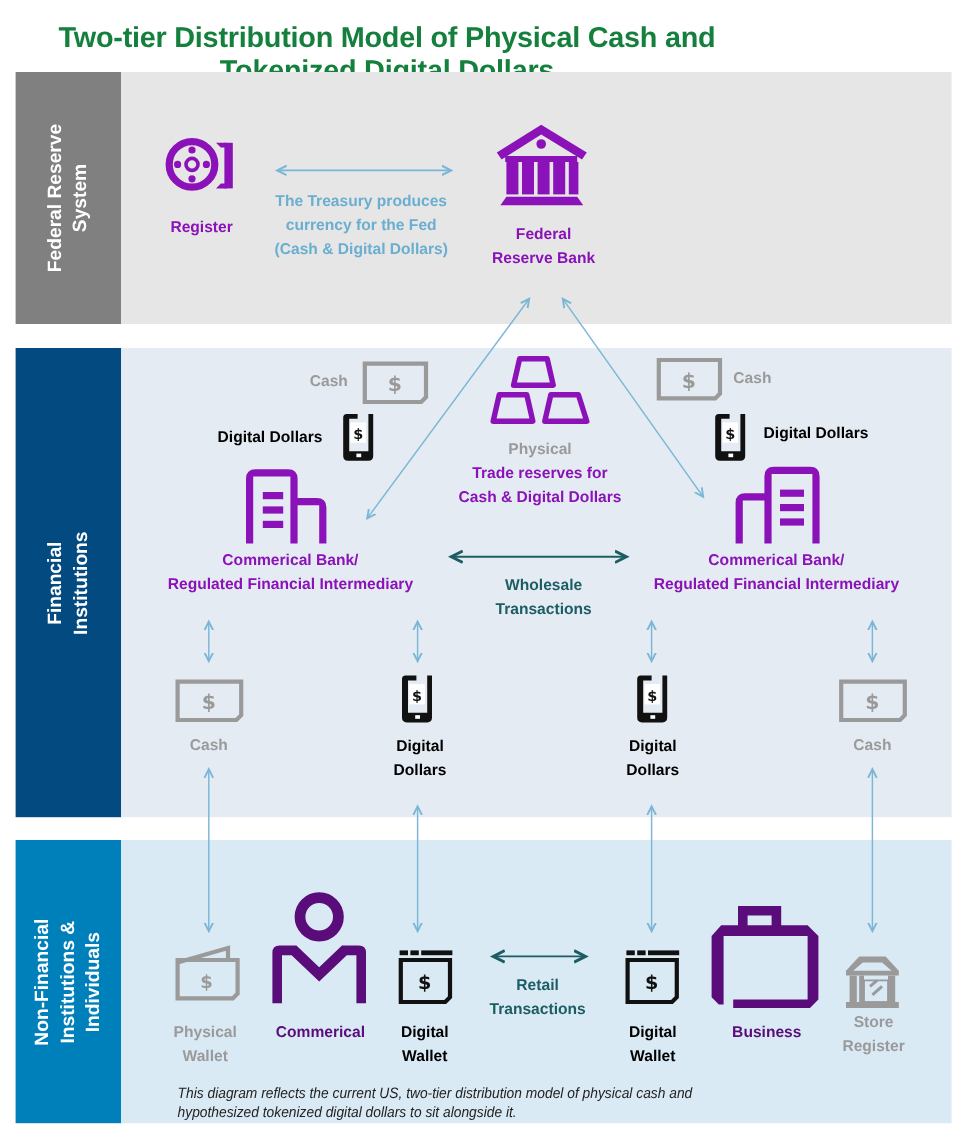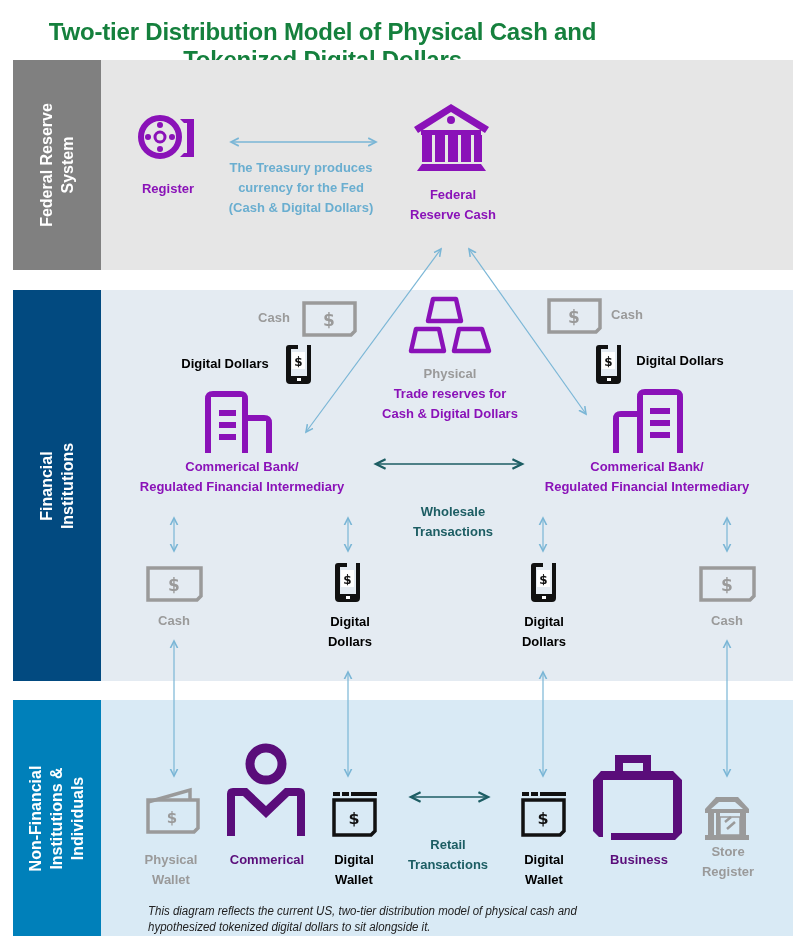--- a/index.html
+++ b/index.html
@@ -7,21 +7,21 @@
   .abs{position:absolute;}
   .title{left:0;top:18px;width:645px;text-align:center;font-size:24px;font-weight:bold;color:#15803d;letter-spacing:-0.2px;}
   .band-label{display:flex;align-items:center;justify-content:center;color:#fff;font-weight:bold;font-size:16px;}
   .band-label span{display:block;transform:rotate(-90deg);white-space:pre;text-align:center;line-height:21px;}
   .panel{left:101px;width:692px;}
   .t{position:absolute;text-align:center;font-weight:bold;font-size:13px;line-height:20px;white-space:pre;}
   .purple{color:#8a12b8;}
   .dpurple{color:#5a0d7a;}
   .gray{color:#9a9a9a;}
   .black{color:#000000;}
-  .teal{color:#1c5d63;margin-top:24px;}
+  .teal{color:#1c5d63;}
   .lblue{color:#6aaed0;}
   svg.ic{position:absolute;overflow:visible;}
   svg.lines{position:absolute;left:0;top:0;}
   .note{left:148px;top:903px;font-size:12.5px;font-style:italic;color:#222;line-height:16px;font-family:"Liberation Sans Narrow","Liberation Sans",sans-serif;transform:scaleX(0.92);transform-origin:left top;white-space:pre;}
 </style>
 </head>
 <body>
 
 <div class="abs title">Two-tier Distribution Model of Physical Cash and Tokenized Digital Dollars</div>
 
@@ -91,21 +91,21 @@
   <circle cx="39" cy="20" r="4" fill="#8a12b8"></circle>
   <rect x="9" y="30" width="60" height="5" fill="#8a12b8"></rect>
   <rect x="10" y="35" width="10" height="27" fill="#8a12b8"></rect>
   <rect x="23" y="35" width="10" height="27" fill="#8a12b8"></rect>
   <rect x="36" y="35" width="10" height="27" fill="#8a12b8"></rect>
   <rect x="49" y="35" width="10" height="27" fill="#8a12b8"></rect>
   <rect x="62" y="35" width="8" height="27" fill="#8a12b8"></rect>
   <path d="M10,64 H69 L74,71 H5 Z" fill="#8a12b8"></path>
 </svg>
 <div class="t purple" style="left:392px;top:185px;width:122px;">Federal
-Reserve Cash</div>
+Reserve Bank</div>
 
 <div class="t gray" style="left:250px;top:308px;width:48px;">Cash</div>
 <svg class="ic" style="left:302px;top:301px" width="56" height="36" viewBox="0 0 56 36">
   <path d="M2,2 H53 V30 L49,34 H2 Z" fill="none" stroke="#9a9a9a" stroke-width="3.5"></path>
   <text x="27" y="25" text-anchor="middle" font-family="DejaVu Sans, sans-serif" font-weight="bold" font-size="17" fill="#9a9a9a">$</text>
 </svg>
 <div class="t black" style="left:172px;top:354px;width:106px;">Digital Dollars</div>
 <svg class="ic" style="left:284px;top:344px" width="30" height="42" viewBox="0 0 30 42">
   <path d="M2,4 Q2,1 5,1 H14 V5 H7 V32 H23 V1 H27 V36 Q27,40 23,40 H6 Q2,40 2,36 Z" fill="#111"></path>
   <rect x="8" y="8" width="13" height="17" fill="#fff"></rect>

